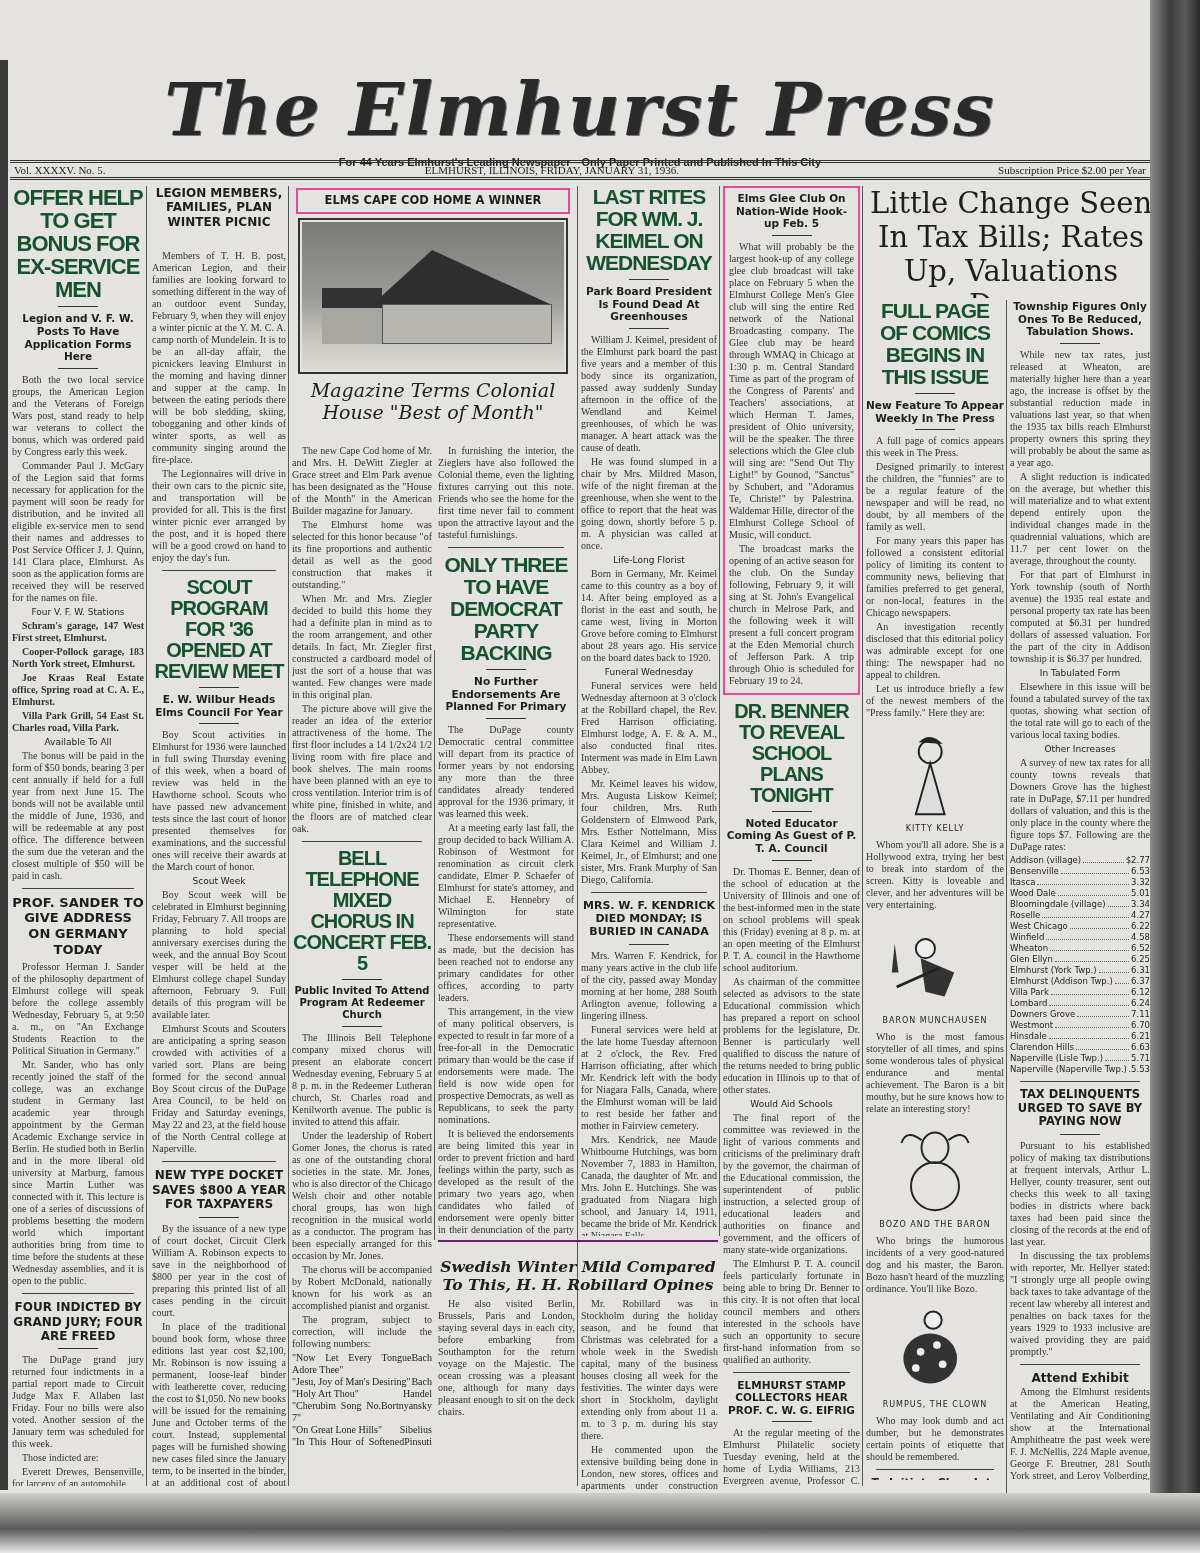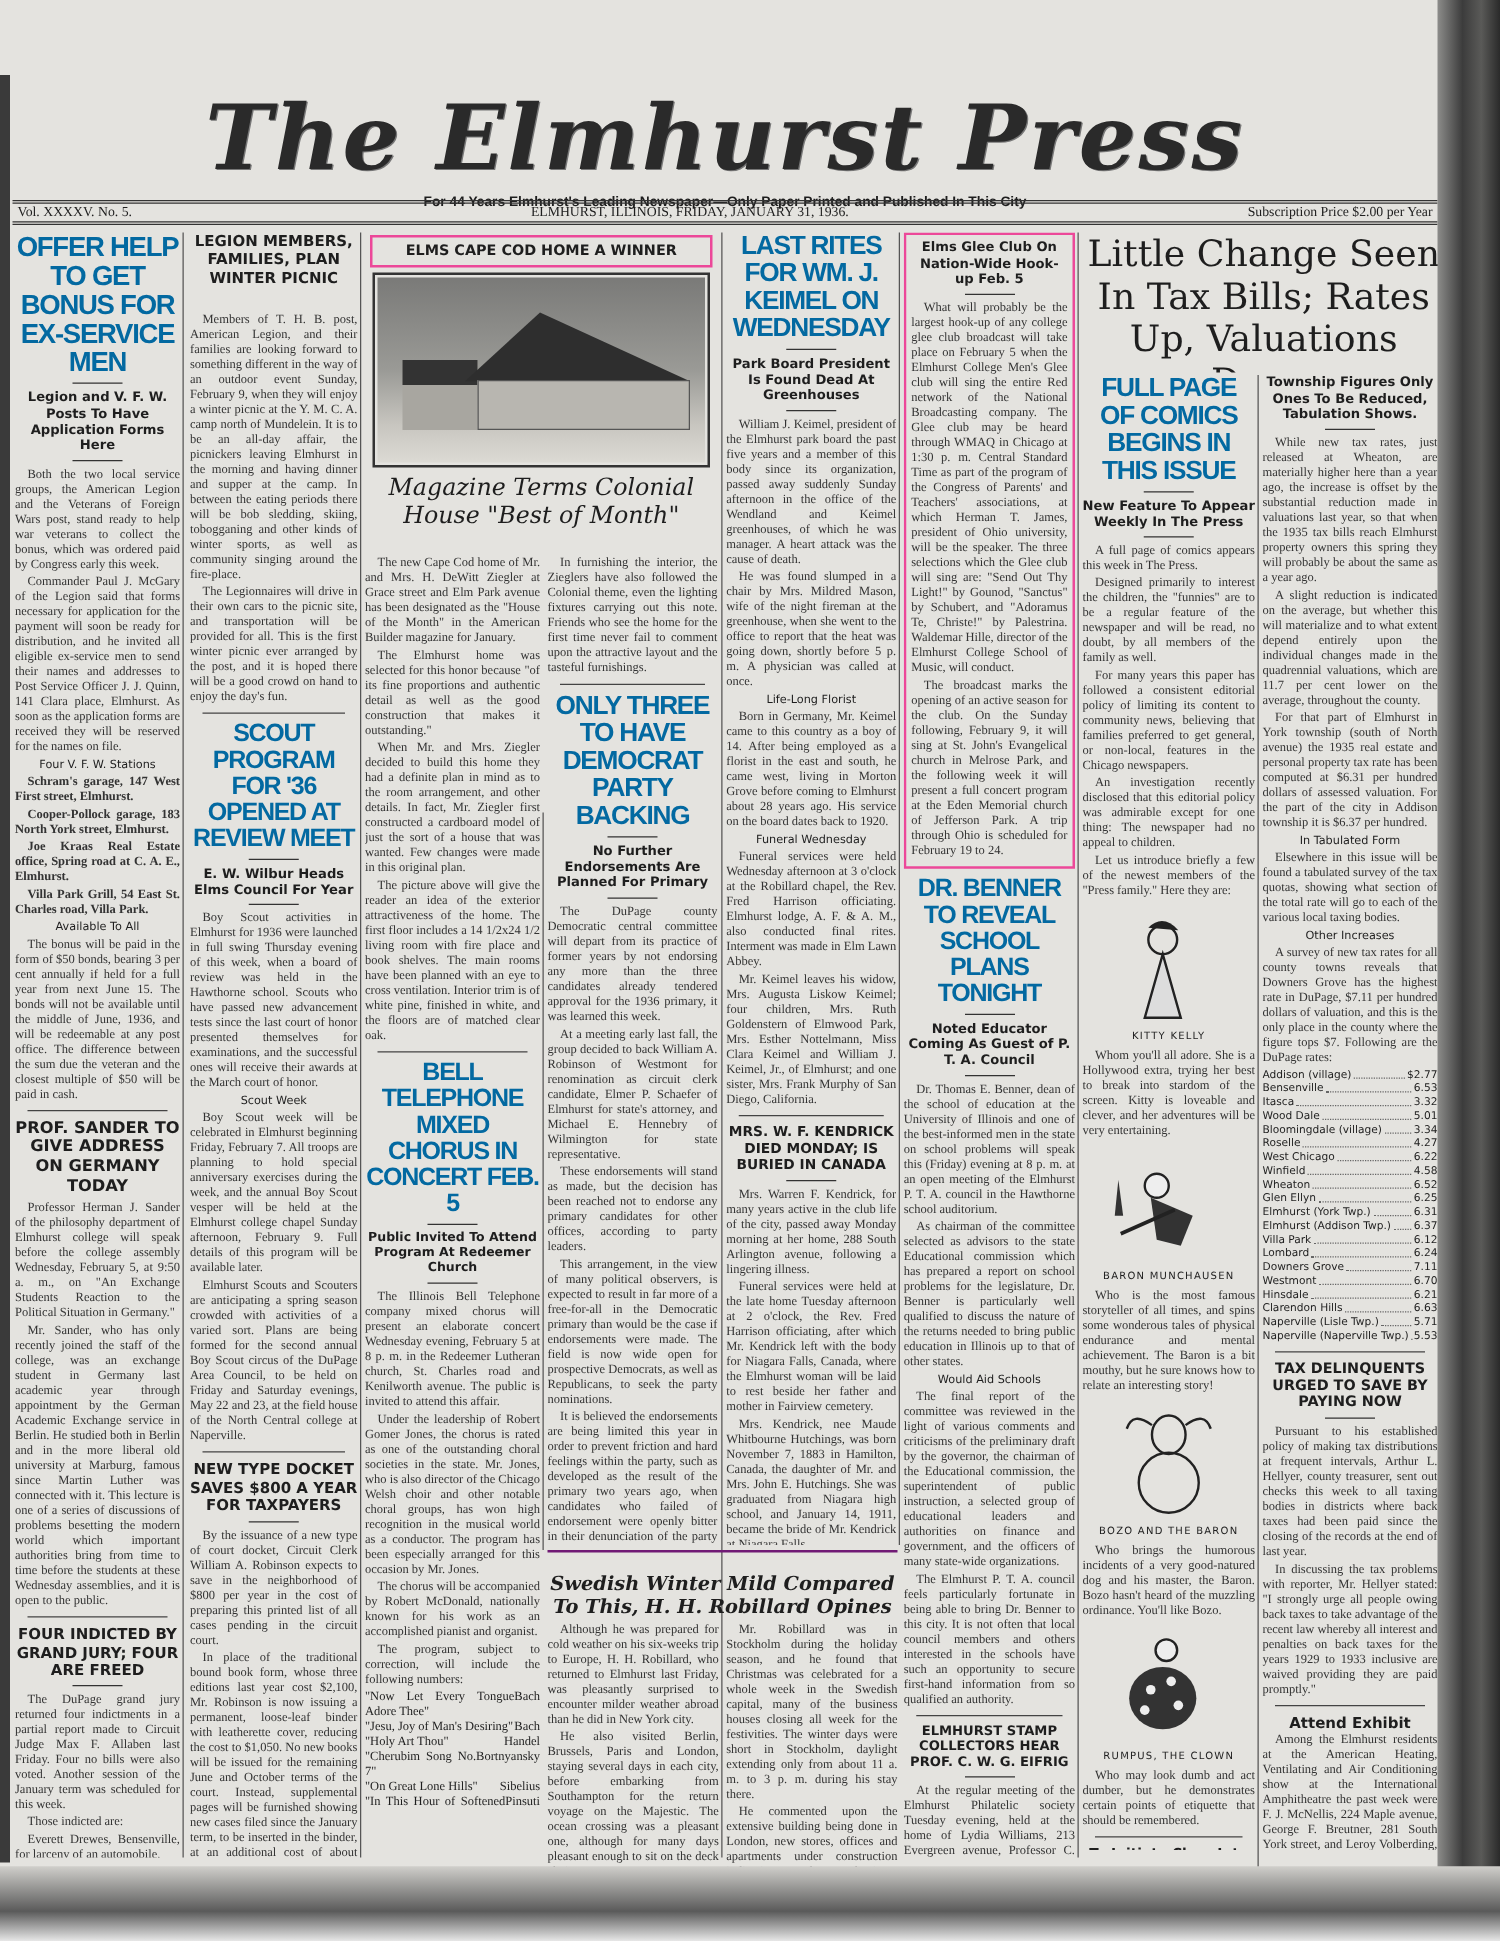--- a/index.html
+++ b/index.html
@@ -37,21 +37,21 @@
     font-family: "Liberation Serif", serif; font-size: 11px;
     display: flex; justify-content: space-between; align-items: center; padding: 0 4px;
   }
   .col {
     position: absolute; top: 186px; font-family: "Liberation Serif", serif;
     font-size: 10px; line-height: 12px; text-align: justify; overflow: hidden;
   }
   .rule-v { position: absolute; top: 186px; width: 1px; background: #555; height: 1300px; }
   .head-cond {
     font-family: "Liberation Sans Narrow", "Liberation Sans", sans-serif;
-    font-weight: bold; text-align: center; color: #0369a1;
+    font-weight: bold; text-align: center; color: #14532d;
     transform-origin: center; line-height: 1.05;
   }
   .head-sans { font-family: "DejaVu Sans", sans-serif; font-weight: bold; text-align: center; line-height: 1.2; }
   .head-ital { font-family: "DejaVu Serif", serif; font-style: italic; text-align: center; line-height: 1.15; }
   .small-rule { width: 40px; height: 1px; background: #333; margin: 5px auto; }
   .long-rule { height: 1px; background: #444; margin: 6px 10px; }
   .body-text p { text-indent: 10px; margin-bottom: 2px; color: #333; }
   .subhead { font-family: "DejaVu Sans", sans-serif; font-weight: normal; font-size: 9px; text-align: center; margin: 2px 0; }
   .photo-box { border: 2px solid #333; margin: 4px 6px; padding: 4px; }
   .photo {
@@ -288,21 +288,20 @@
 
       </div>
     </article>
 
   </div>
 
   <div class="col" style="left:438px; top:1240px; width:280px; height:260px; border-top:2px solid #701a75; padding-top:16px">
     <div class="head-ital" style="font-size:15.5px; font-weight:bold">Swedish Winter Mild Compared To This, H. H. Robillard Opines</div>
     <div style="display:flex; gap:6px; margin-top:4px">
       <div class="body-text" style="flex:1">
-        <p>Although he was prepared for cold weather on his six-weeks trip to Europe, H. H. Robillard, who returned to Elmhurst last Friday, was pleasantly surprised to encounter milder weather abroad than he did in New York city.</p>
         <p>He also visited Berlin, Brussels, Paris and London, staying several days in each city, before embarking from Southampton for the return voyage on the Majestic. The ocean crossing was a pleasant one, although for many days pleasant enough to sit on the deck chairs.</p>
       </div>
       <div class="body-text" style="flex:1">
         <p>Mr. Robillard was in Stockholm during the holiday season, and he found that Christmas was celebrated for a whole week in the Swedish capital, many of the business houses closing all week for the festivities. The winter days were short in Stockholm, daylight extending only from about 11 a. m. to 3 p. m. during his stay there.</p>
         <p>He commented upon the extensive building being done in London, new stores, offices and apartments under construction indicating that business conditions were definitely on the upgrade in England.</p>
 
       </div>
     </div>
   </div>
 

